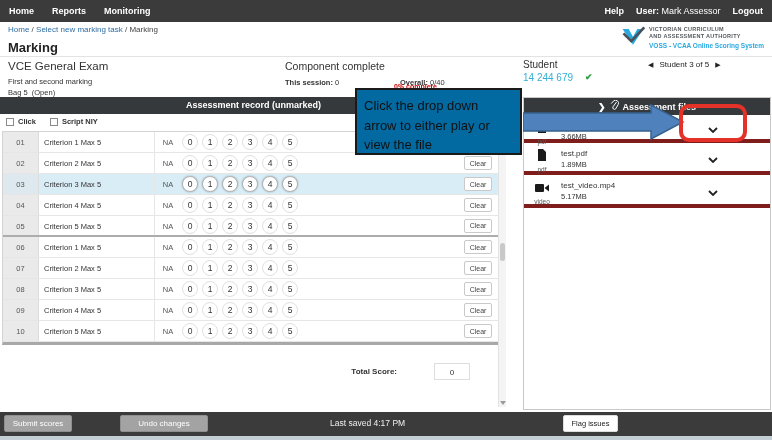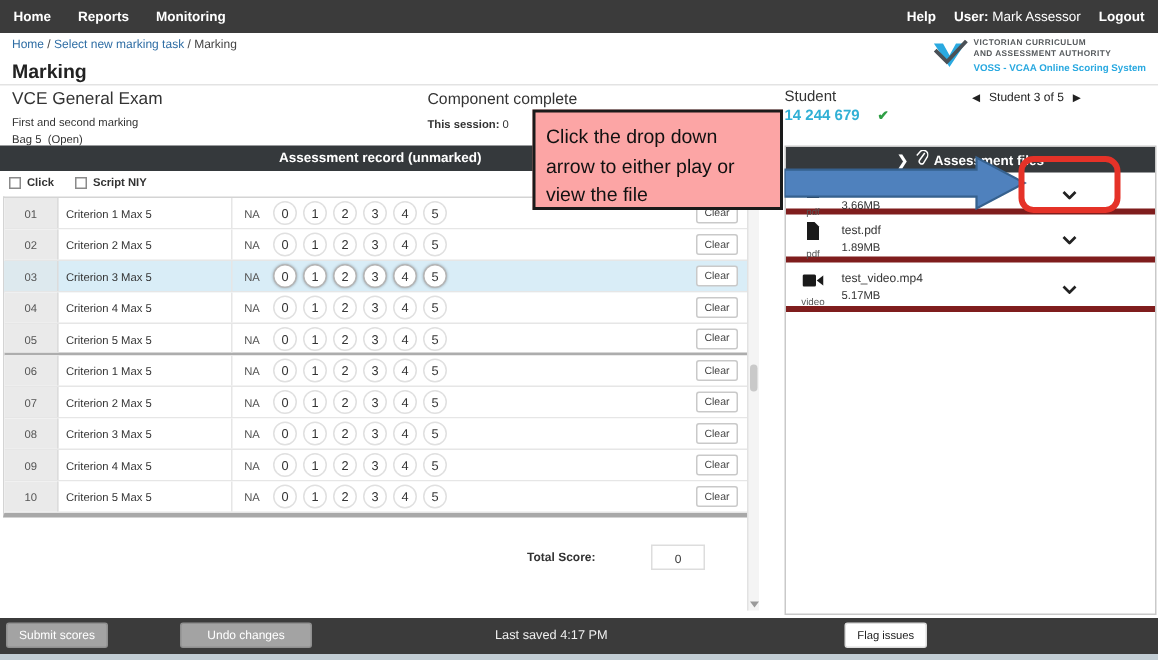--- a/index.html
+++ b/index.html
@@ -28,21 +28,21 @@
   
   .exam-title { position:absolute; left:8px; top:60px; font-size:11.5px; color:#333; }
   .exam-sub { position:absolute; left:8px; top:77px; font-size:7.5px; color:#333; }
   .exam-bag { position:absolute; left:8px; top:88px; font-size:7.5px; color:#333; }
   .prog-title { position:absolute; left:285px; top:60px; font-size:10.5px; color:#333; }
   .prog-session { position:absolute; left:285px; top:78px; font-size:7.5px; color:#333; }
   .prog-overall { position:absolute; left:400px; top:78px; font-size:7.5px; color:#333; }
   .bold { font-weight:bold; }
   .prog-complete { position:absolute; left:394px; top:83px; font-size:7px; font-weight:bold; color:#cc0000; z-index:1; }
   .stud-title { position:absolute; left:523px; top:59px; font-size:10px; color:#333; }
-  .stud-id { position:absolute; left:523px; top:72px; font-size:10px; font-weight:bold; color:#31b0d5; }
+  .stud-id { position:absolute; left:523px; top:72px; font-size:10px; font-weight:normal; color:#31b0d5; }
   .stud-check { position:absolute; left:585px; top:72px; font-size:9px; color:#2e9e44; font-weight:bold; }
   .stud-nav { position:absolute; left:648px; top:60px; font-size:8px; color:#222; display:flex; gap:6px; align-items:center; }
   .stud-nav .tri { font-size:7px; }
 
   
   .rec-header { position:absolute; left:0; top:97px; width:507px; height:17px; background:#35393c;
                 color:#fff; font-size:9px; font-weight:bold; text-align:center; line-height:17px; }
   .chk-row { position:absolute; left:6px; top:117px; display:flex; gap:14px; align-items:center; }
   .chk { display:flex; gap:4px; align-items:center; font-size:7.5px; font-weight:bold; color:#333; }
   .chk .box { width:8px; height:8px; border:1px solid #8a8a8a; background:#fff; display:inline-block; }
@@ -84,21 +84,21 @@
   .files-header .chev-r { font-size:9px; font-weight:bold; }
   .file-row { position:relative; border-bottom:4px solid #7f1d1d; }
   .file-icon-col { position:absolute; left:2px; top:4px; width:32px; text-align:center; }
   .file-type { font-size:6.5px; color:#555; margin-top:1px; }
   .file-name { position:absolute; left:37px; top:6px; font-size:8px; color:#333; }
   .file-size { position:absolute; left:37px; top:17px; font-size:7.5px; color:#333; }
   .file-chev { position:absolute; left:180px; top:50%; margin-top:-6px; width:18px; height:13px;
                background:transparent; border:0; cursor:pointer; }
 
   
-  .tooltip { position:absolute; left:355px; top:73px; width:167px; height:67px; background:#fca5a5;
+  .tooltip { position:absolute; left:355px; top:88px; width:167px; height:67px; background:#0369a1;
              border:2px solid #1a1a1a; z-index:30; padding:6px 7px; font-size:13px; color:#111;
              line-height:1.5; }
   .big-arrow { position:absolute; left:523px; top:103px; z-index:31; }
   .red-rect { position:absolute; left:679px; top:104px; width:68px; height:38px;
               border:4px solid #e53228; border-radius:10px; z-index:32; background:transparent; }
 
   
   .bottombar { position:absolute; left:0; top:412px; width:772px; height:24px; background:#3b3b3b; }
   .bb-btn { position:absolute; top:3px; height:17px; border-radius:2px; font-size:8px;
             font-family:"Liberation Sans",sans-serif; cursor:pointer; }

